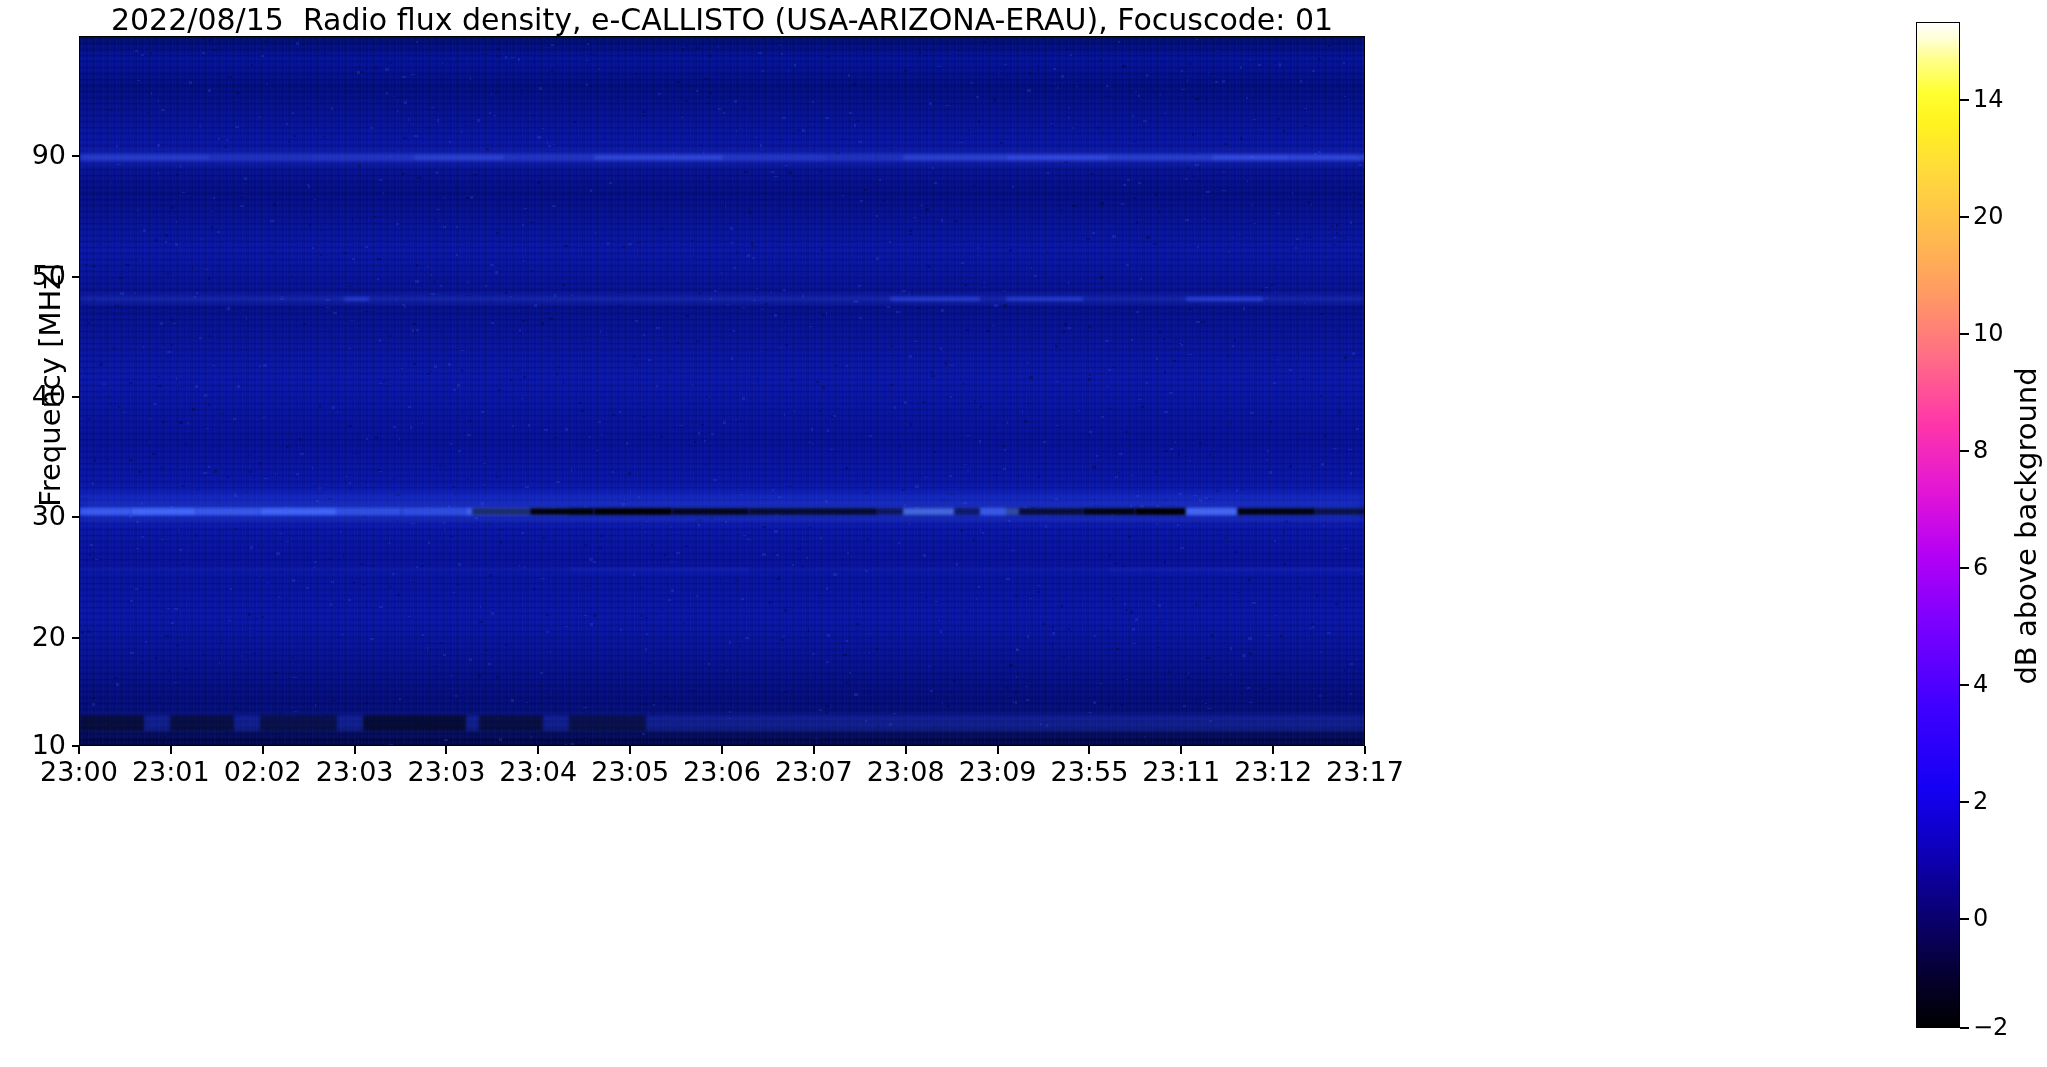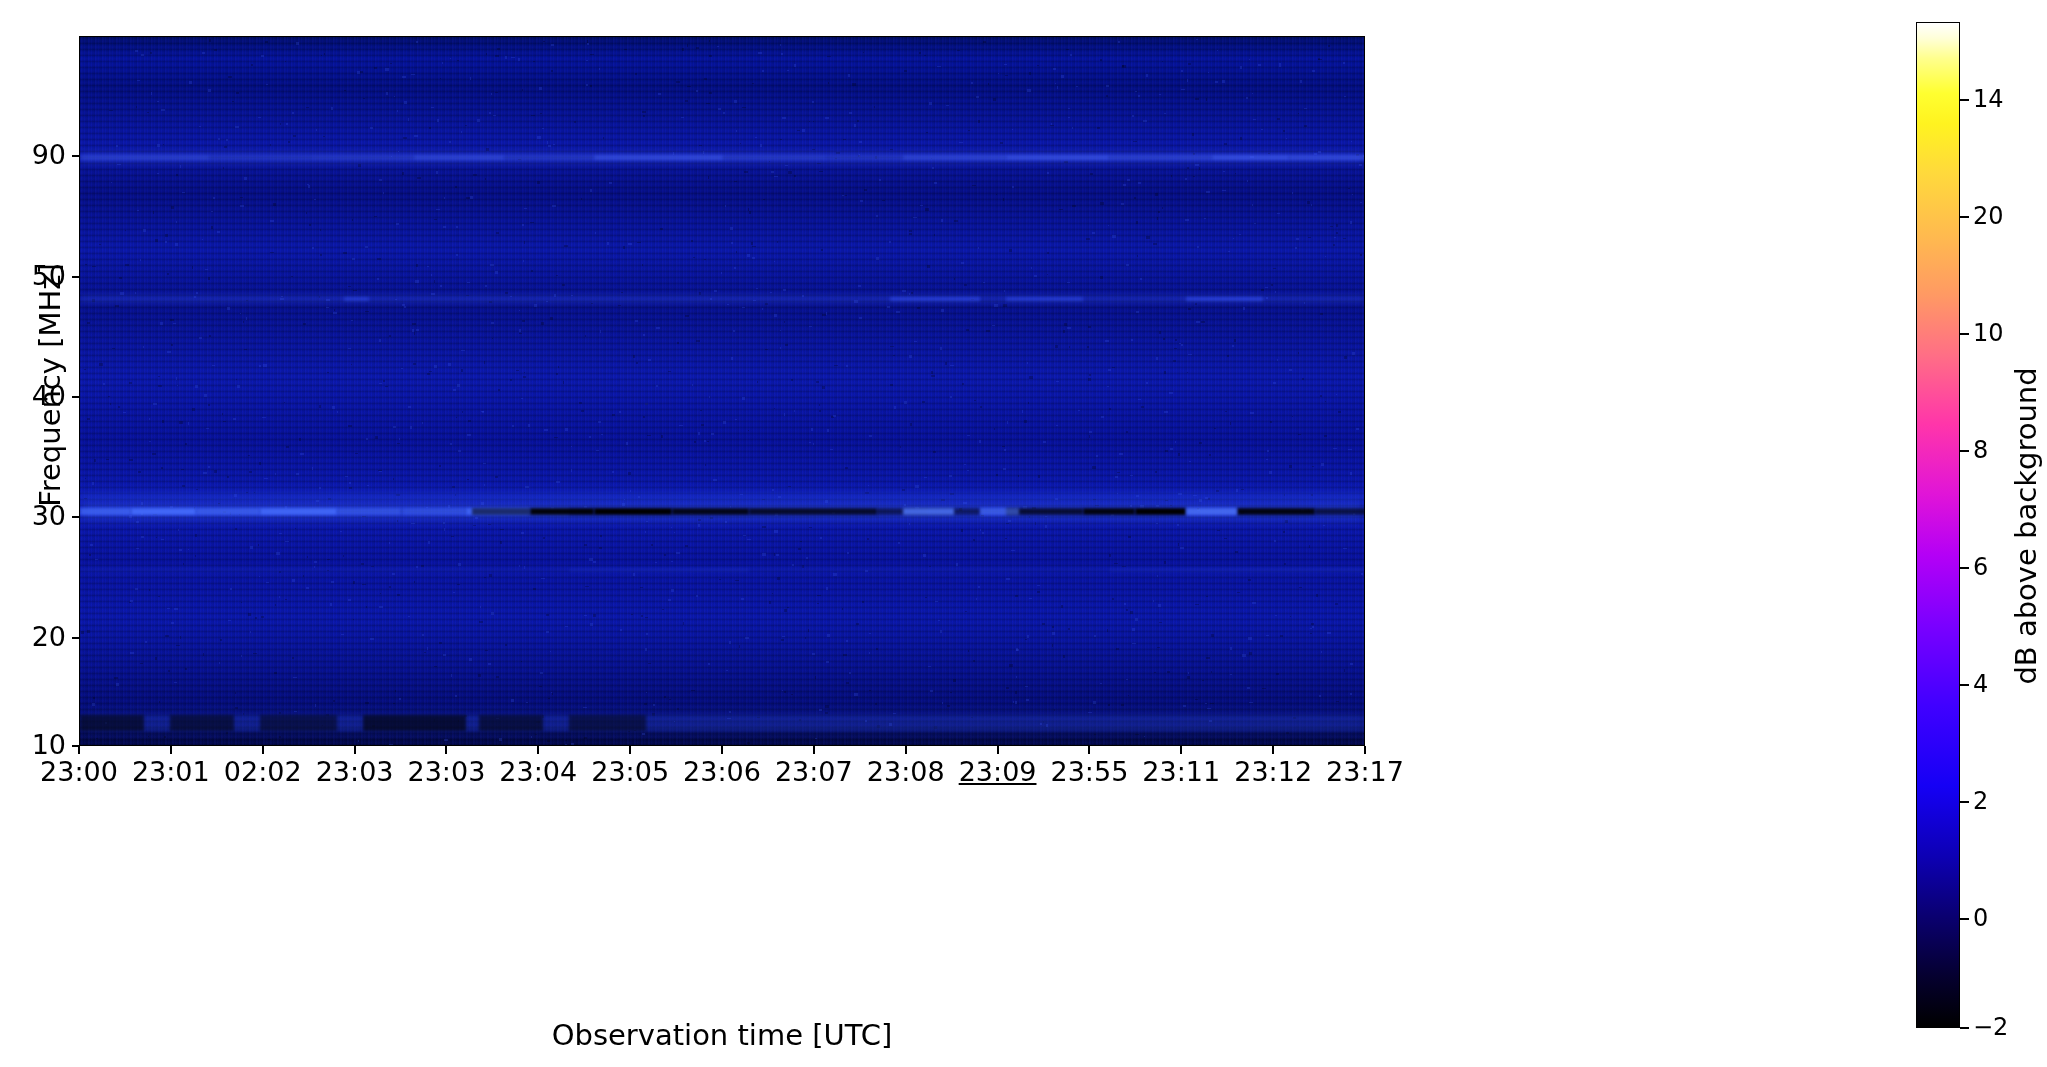--- a/index.html
+++ b/index.html
@@ -224,20 +224,21 @@
     color: #000000;
     transform: rotate(-90deg);
     transform-origin: center center;
   }
 </style>
 </head>
 <body>
 
 <div id="figure">
 
+  <div id="chart-title">2022/08/15  Radio flux density, e-CALLISTO (USA-ARIZONA-ERAU), Focuscode: 01</div>
 
   <div id="axes">
     <div class="spec-layer" id="spec-bg"></div>
     <div class="spec-layer" id="spec-stripes"></div>
     <div class="spec-layer" id="spec-mottle">
         <div style="position: absolute; left: 590.9px; top: 523.6px; width: 2.6px; height: 1.5px; background: rgba(60, 90, 240, 0.3);"></div>
         <div style="position: absolute; left: 16.3px; top: 700.9px; width: 1.3px; height: 1.1px; background: rgba(0, 0, 0, 0.3);"></div>
         <div style="position: absolute; left: 97.7px; top: 491.9px; width: 1.5px; height: 2.5px; background: rgba(60, 90, 240, 0.3);"></div>
         <div style="position: absolute; left: 253.6px; top: 271.8px; width: 1.4px; height: 2.6px; background: rgba(0, 0, 0, 0.3);"></div>
         <div style="position: absolute; left: 354.2px; top: 328.4px; width: 2.5px; height: 3px; background: rgba(60, 90, 240, 0.3);"></div>
@@ -1823,31 +1824,30 @@
       <div class="xtick-label" style="left: 468.231px;">23:04</div>
       <div class="xtick-mark" style="left: 629.18px;"></div>
       <div class="xtick-label" style="left: 560.18px;">23:05</div>
       <div class="xtick-mark" style="left: 721px;"></div>
       <div class="xtick-label" style="left: 652px;">23:06</div>
       <div class="xtick-mark" style="left: 812.82px;"></div>
       <div class="xtick-label" style="left: 743.82px;">23:07</div>
       <div class="xtick-mark" style="left: 904.769px;"></div>
       <div class="xtick-label" style="left: 835.769px;">23:08</div>
       <div class="xtick-mark" style="left: 996.59px;"></div>
-      <div class="xtick-label" style="left: 927.59px; text-decoration: underline;">23:09</div>
+      <div class="xtick-label" style="left: 927.59px;">23:09</div>
       <div class="xtick-mark" style="left: 1088.41px;"></div>
       <div class="xtick-label" style="left: 1019.41px;">23:55</div>
       <div class="xtick-mark" style="left: 1180.23px;"></div>
       <div class="xtick-label" style="left: 1111.23px;">23:11</div>
       <div class="xtick-mark" style="left: 1272.18px;"></div>
       <div class="xtick-label" style="left: 1203.18px;">23:12</div>
       <div class="xtick-mark" style="left: 1364px;"></div>
       <div class="xtick-label" style="left: 1295px;">23:17</div>
     </div>
-  <div id="xlabel">Observation time [UTC]</div>
 
   <div id="cbar"></div>
   <div id="cbticks">
       <div class="cbtick-mark" style="top: 98.965px;"></div>
       <div class="cbtick-label" style="top: 86.965px;">14</div>
       <div class="cbtick-mark" style="top: 215.963px;"></div>
       <div class="cbtick-label" style="top: 203.963px;">20</div>
       <div class="cbtick-mark" style="top: 332.86px;"></div>
       <div class="cbtick-label" style="top: 320.86px;">10</div>
       <div class="cbtick-mark" style="top: 449.757px;"></div>

